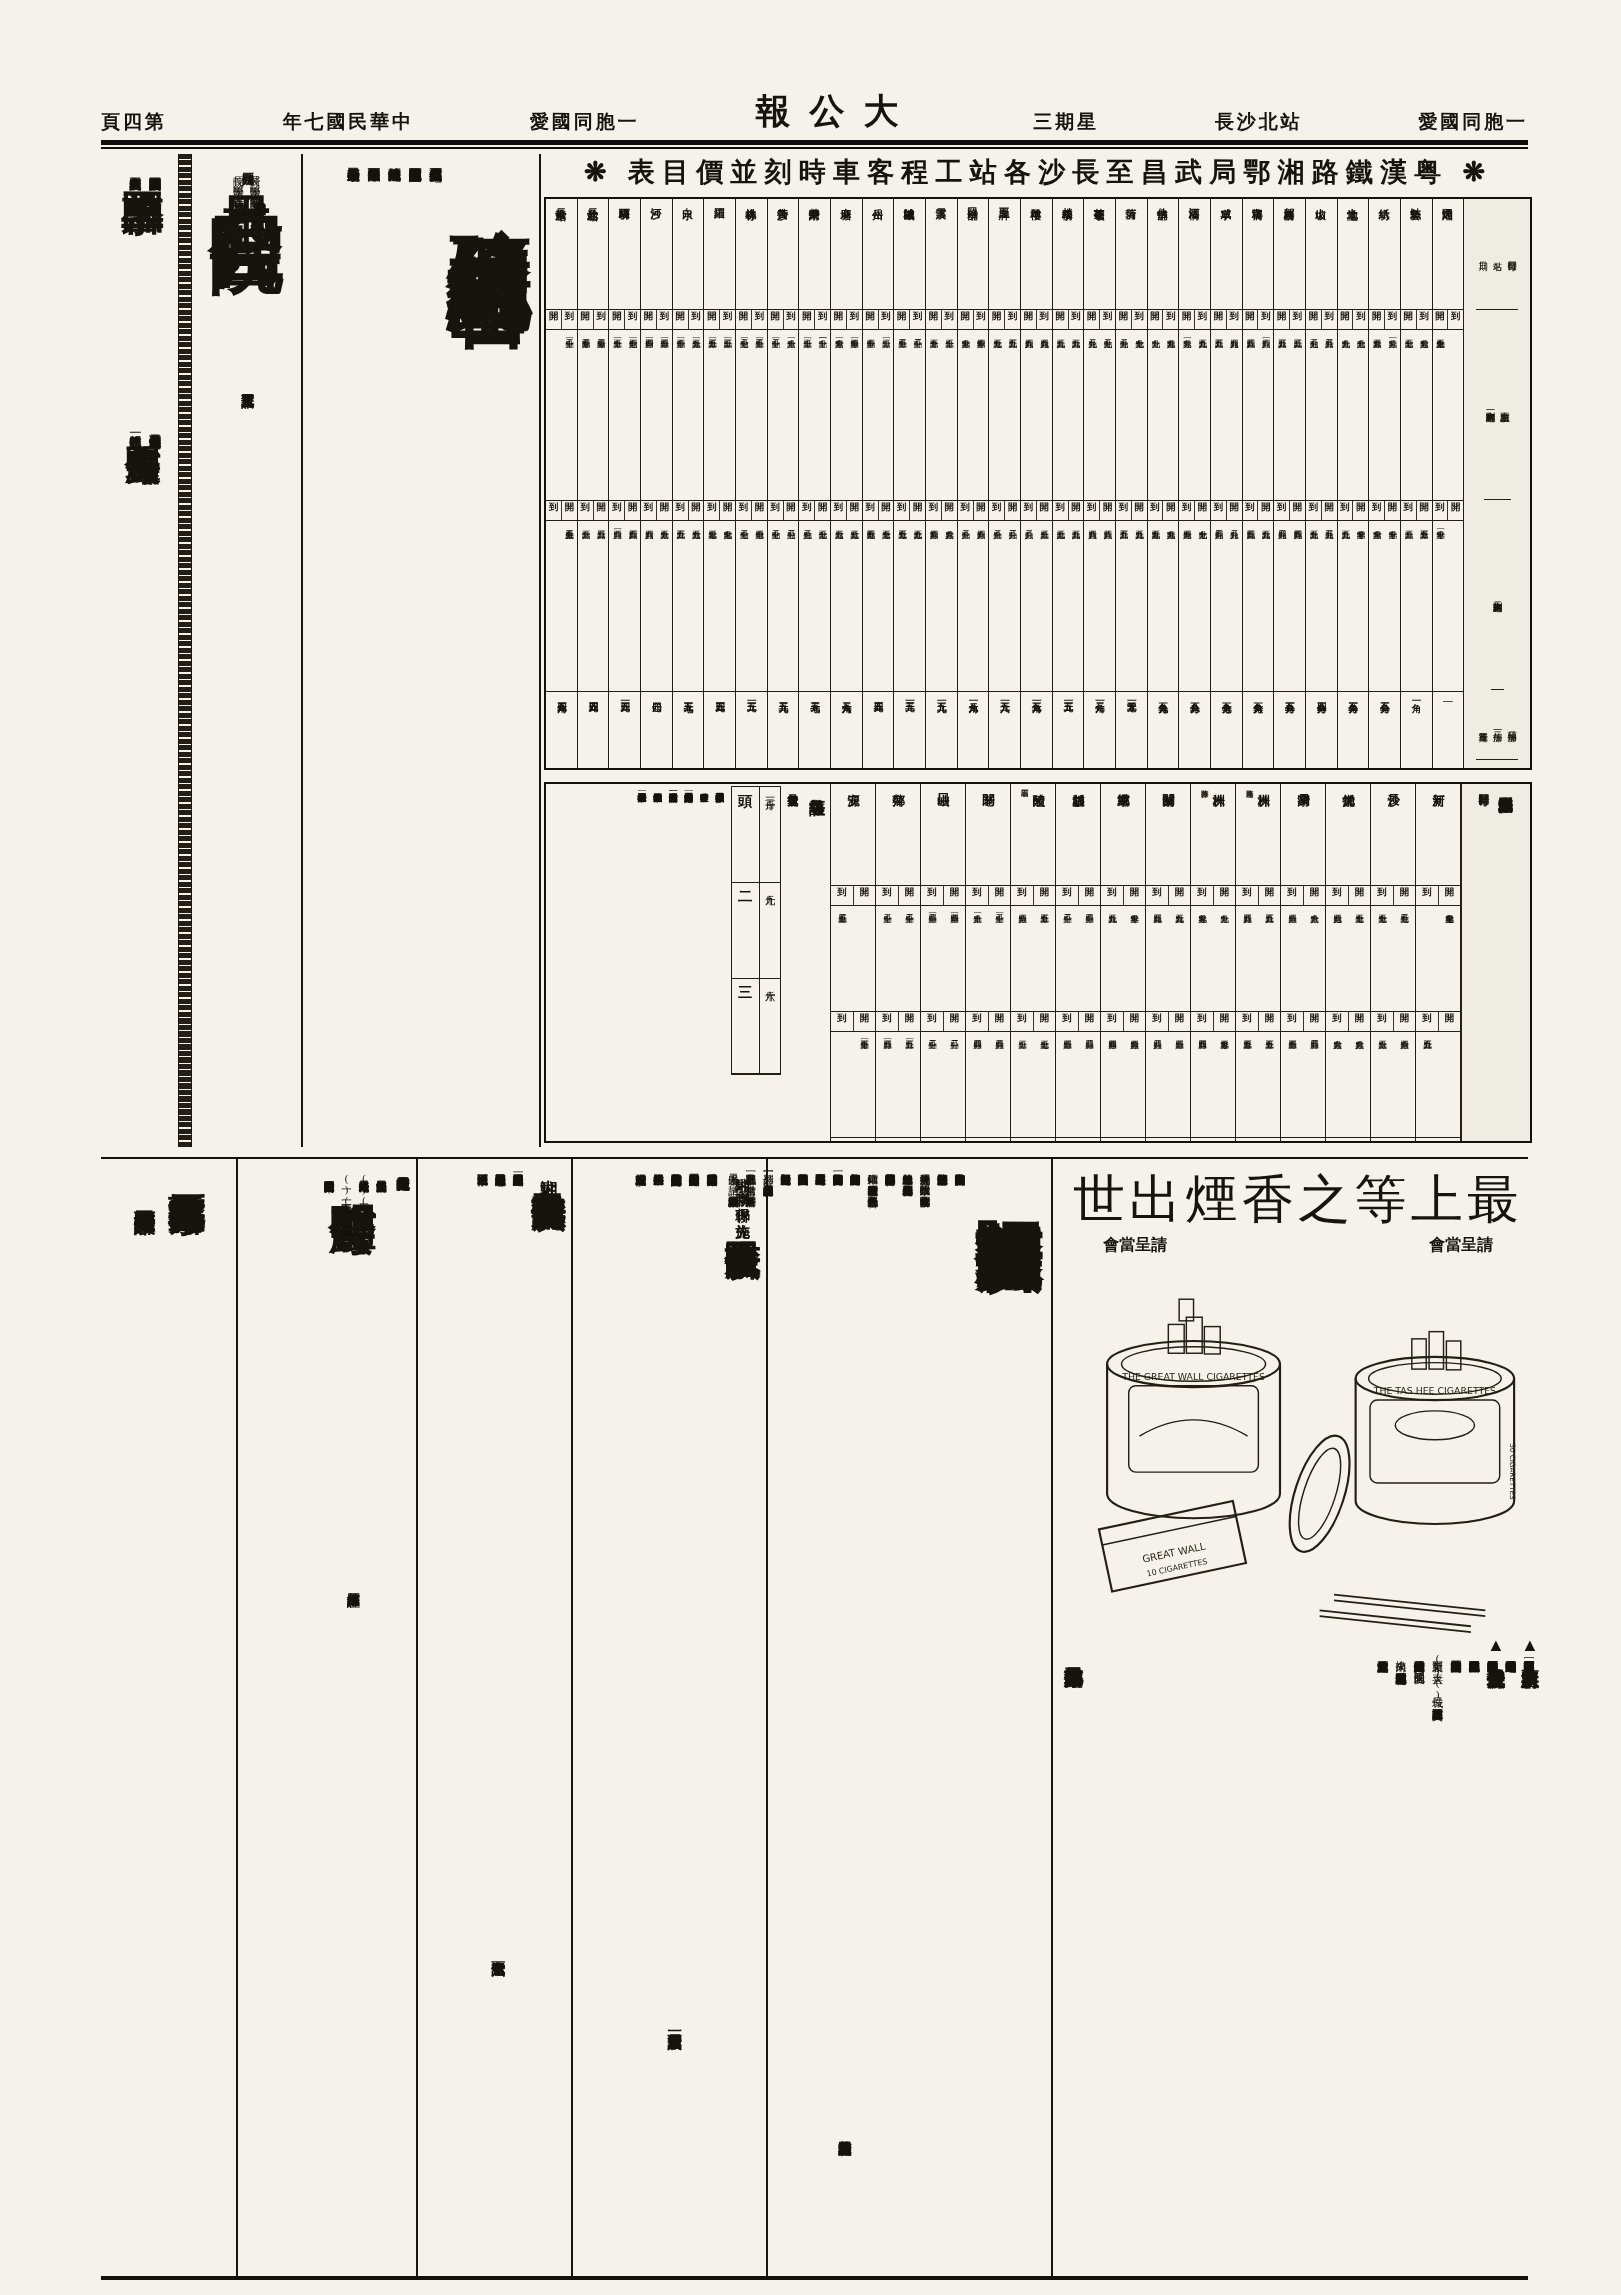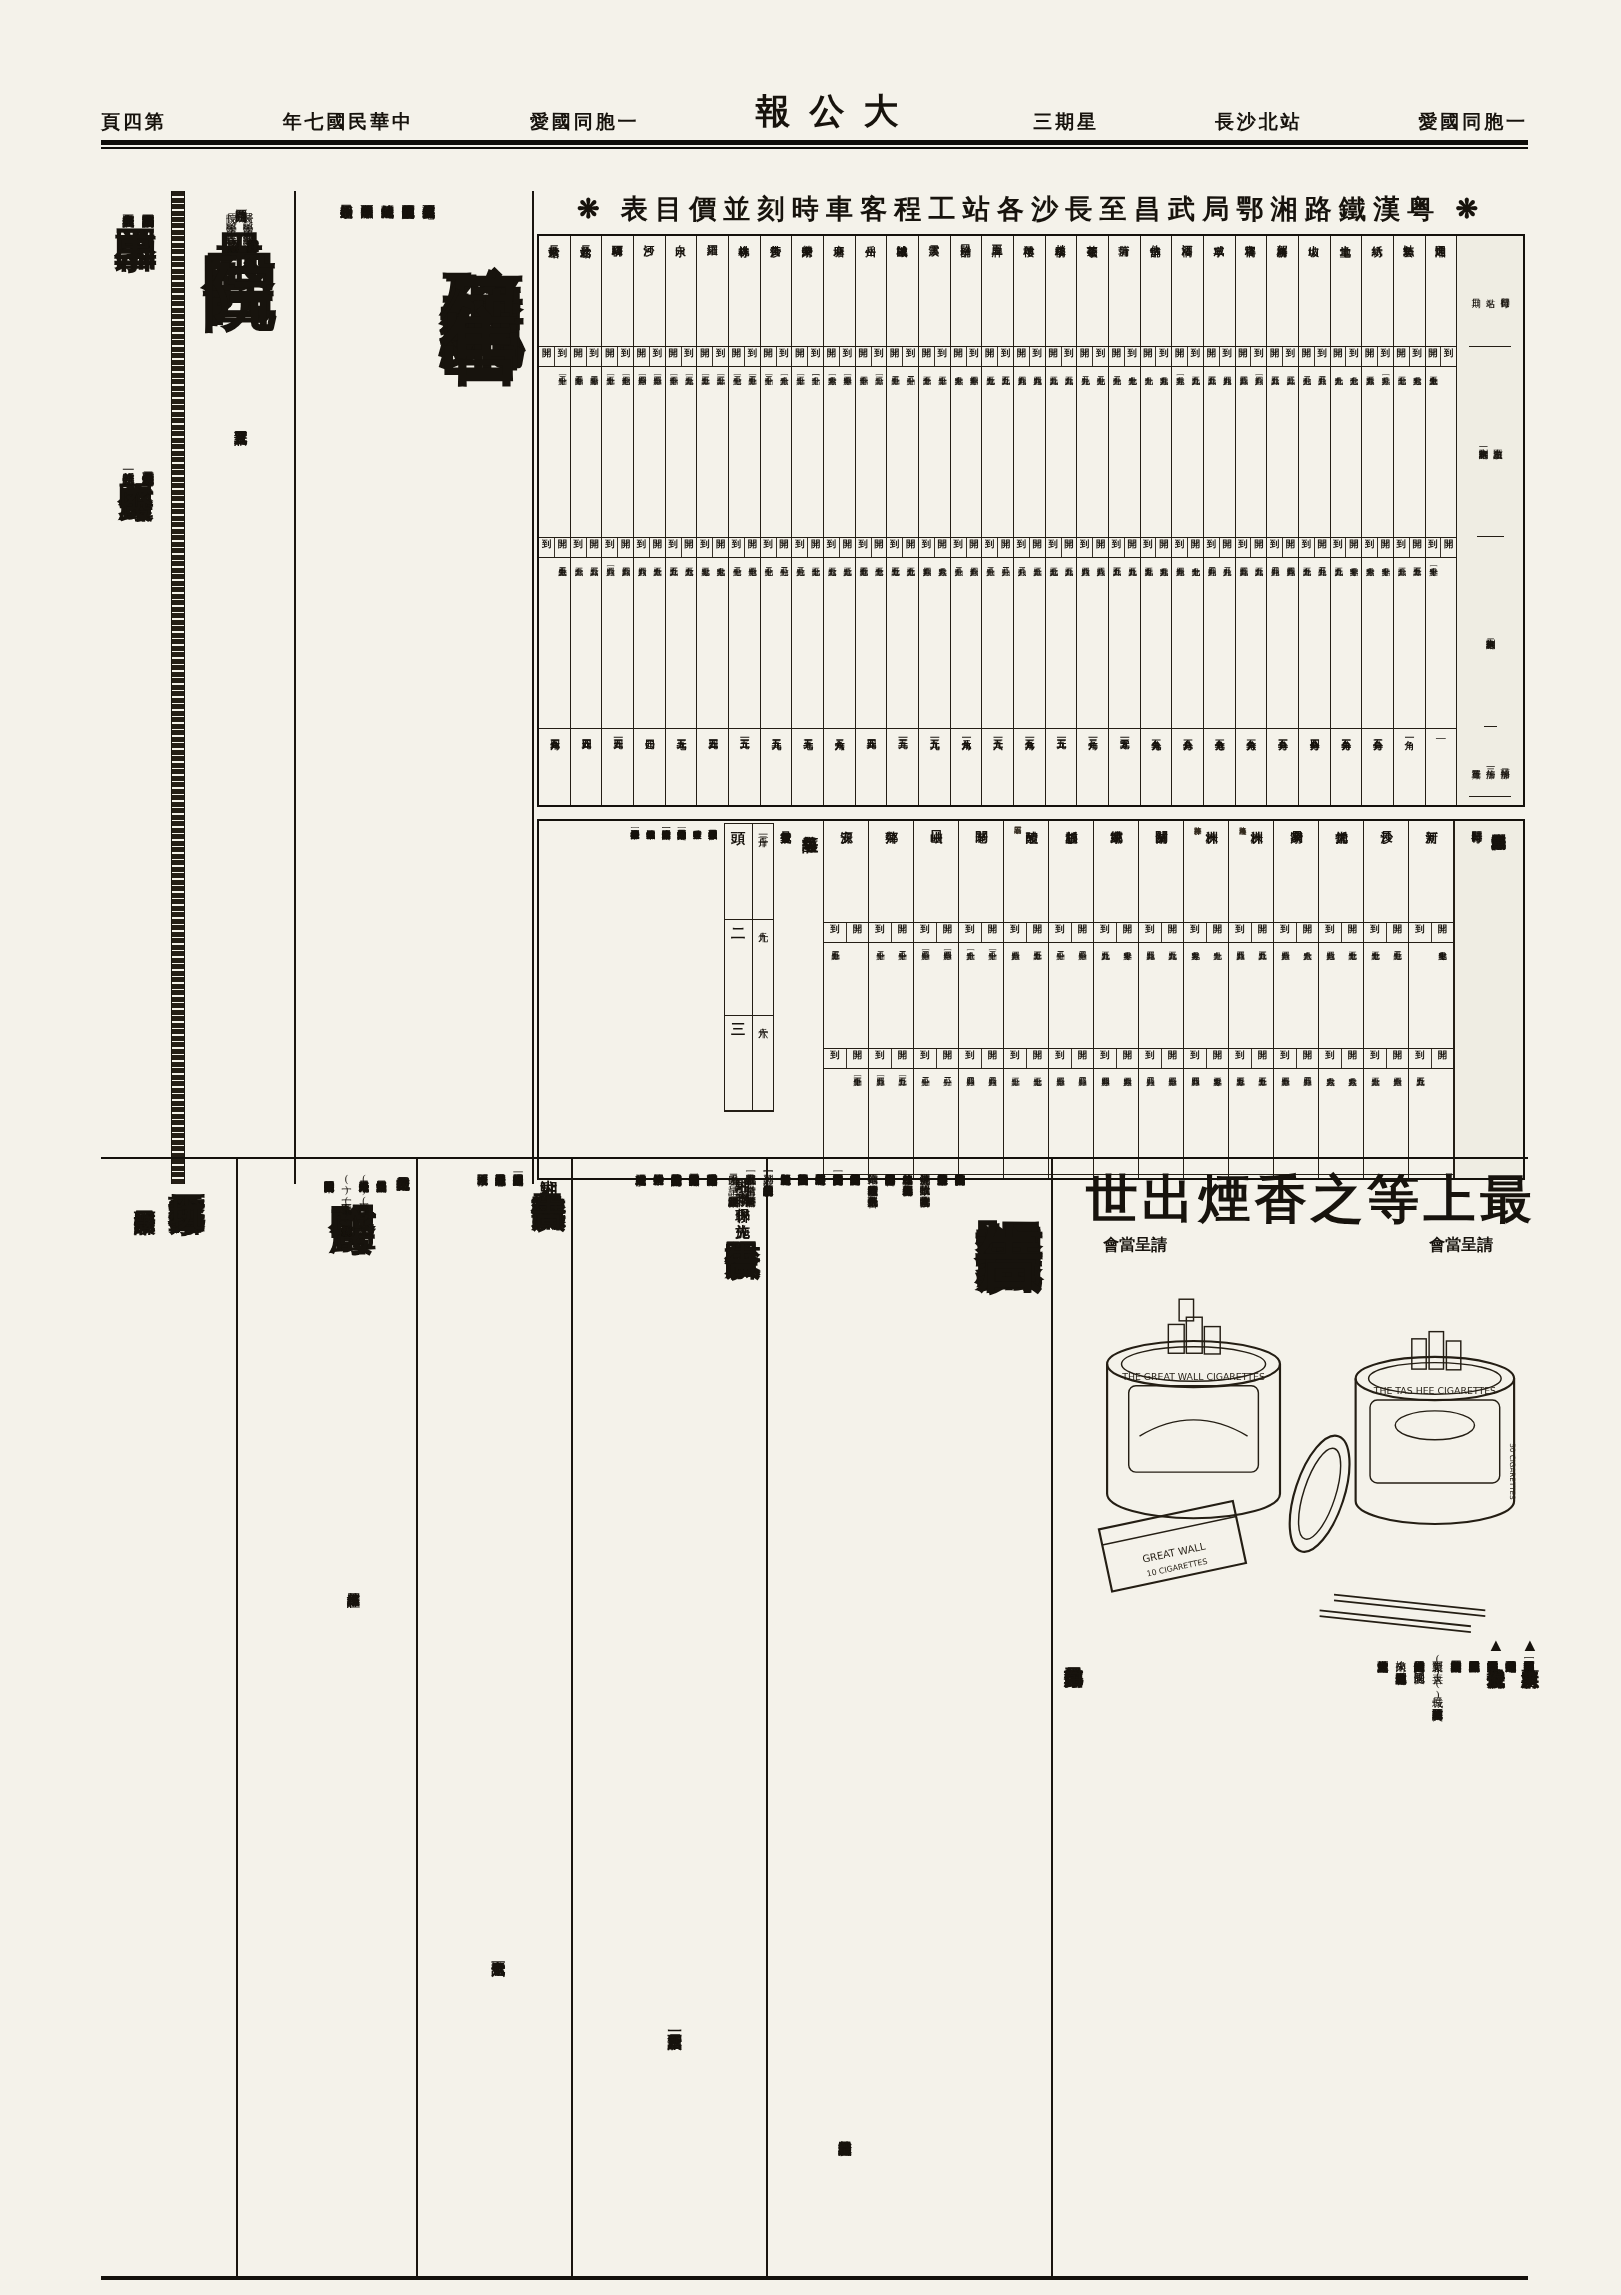--- a/index.html
+++ b/index.html
@@ -9,21 +9,21 @@
   .vflow{writing-mode:vertical-rl;text-orientation:upright;}
   .vflow .vp{margin-left:4.3px;line-height:1.25;}
   
   #masthead{position:absolute;left:101px;top:89px;width:1427px;height:46px;
             display:flex;align-items:flex-end;justify-content:space-between;}
   .mh-item{font-size:19px;font-weight:bold;letter-spacing:2.9px;white-space:nowrap;}
   .mh-title{font-size:35px;letter-spacing:19px;font-weight:bold;}
   #rule{position:absolute;left:101px;top:140px;width:1427px;height:0;
         border-top:5px solid #100e0a;border-bottom:2.2px solid #100e0a;padding-top:2.2px;}
   
-  #top-zone{position:absolute;left:101px;top:154px;width:1427px;height:993px;display:flex;margin-top:37px;}
+  #top-zone{position:absolute;left:108px;top:154px;width:1427px;height:993px;display:flex;}
   #bottom-zone{position:absolute;left:101px;top:1157px;width:1427px;height:1117px;display:flex;
                border-top:2.9px solid #14110c;border-bottom:4.3px solid #14110c;}
   .adblock{border-right:2.2px solid #1a150f;padding:7.2px 4.3px;box-sizing:border-box;position:relative;}
   .bigv{font-weight:bold;line-height:1.08;}
   .smallv{font-size:12.3px;line-height:1.3;}
   
   #left-strip{width:69px;flex:none;padding-top:4.3px;display:flex;flex-direction:column;align-items:center;}
   #divider{width:11.5px;flex:none;margin:0 1.4px;background:
      repeating-linear-gradient(180deg,#241e15 0 5px,#f4f2ea 5px 6.5px);
      border-left:1.4px solid #17130d;border-right:1.4px solid #17130d;}
@@ -50,21 +50,21 @@
   .t2col{flex:1;border-right:1.2px solid #241e15;display:flex;flex-direction:column;align-items:center;min-width:0;}
   .t2name{height:101px;font-size:12.3px;font-weight:bold;border-bottom:1.2px solid #241e15;display:flex;justify-content:center;width:100%;gap:0.7px;}
   .t2sub{font-size:7.2px;color:#32291c;}
   .t2p{height:105px;}
   .t2p .tv{font-size:8.3px;}
   #t2hdr{width:69px;flex:none;background:#efede3;display:flex;flex-direction:row;justify-content:center;padding:2.9px 1.4px;box-sizing:border-box;border-left:1.2px solid #241e15;}
   #t2fare{width:285px;flex:none;border-right:1.8px solid #241e15;display:flex;flex-direction:row-reverse;padding:2.9px;box-sizing:border-box;}
   .clsrow{display:flex;border-bottom:1px solid #241e15;}
   
   #cig{flex:1;display:flex;flex-direction:column;padding:5.8px 7.2px;box-sizing:border-box;position:relative;}
-  #cig-headline{font-size:52px;font-weight:bold;letter-spacing:4.3px;text-align:right;white-space:nowrap;}
+  #cig-headline{font-size:52px;font-weight:normal;letter-spacing:4.3px;text-align:center;white-space:nowrap;}
   #cig-labels{display:flex;justify-content:space-between;padding:0 43px;font-size:16px;font-weight:bold;}
   #tins{height:389px;position:relative;}
   #cig-slogans{position:absolute;right:1.4px;top:476px;display:flex;gap:10px;font-size:18px;font-weight:bold;}
   #cig-bottom{display:flex;flex:1;margin-top:7.2px;}
   #cig-sign{font-size:19.5px;font-weight:bold;margin-right:5.8px;}
   #cig-body{flex:1;height:303px;font-size:11.2px;}
   svg text{font-family:"DejaVu Sans",sans-serif;}
 </style>
 </head>
 <body>

